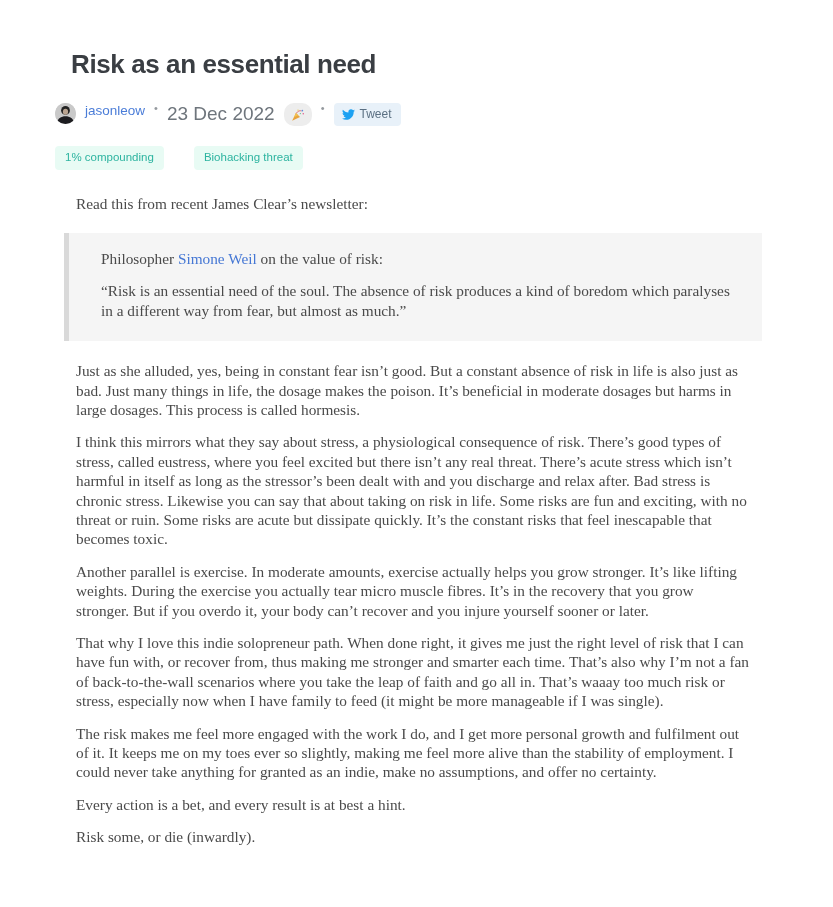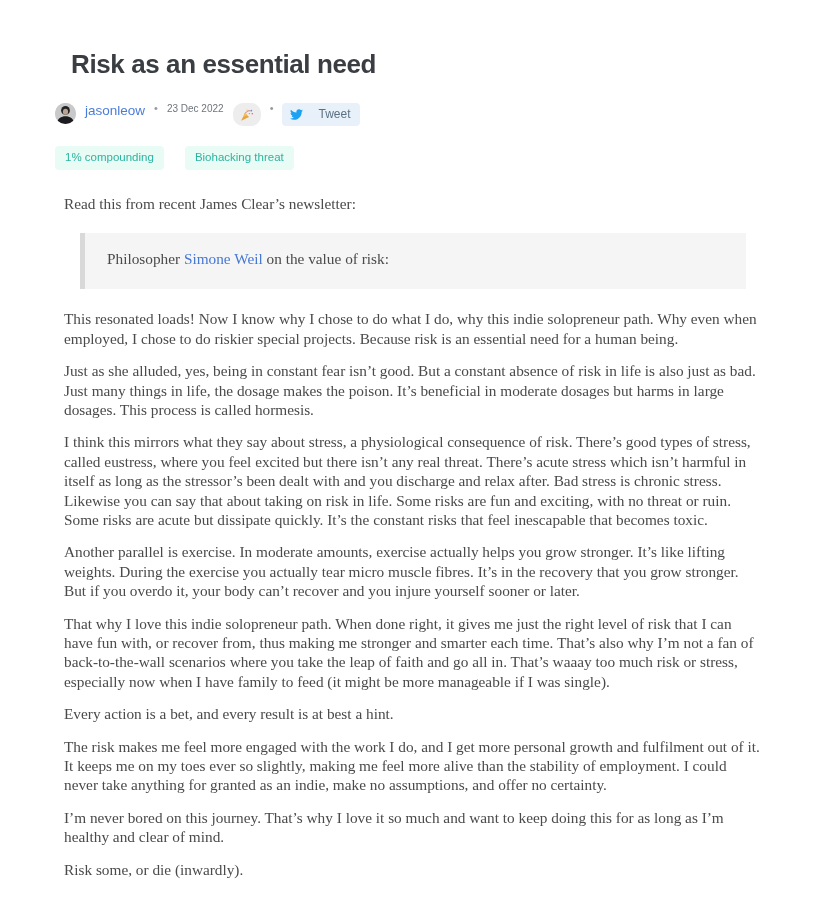--- a/index.html
+++ b/index.html
@@ -41,80 +41,80 @@
     color: #4b7dd8;
     text-decoration: none;
   }
   .sep-dot {
     margin: 0 9px;
     font-size: 11px;
     color: #94999e;
     line-height: 1;
   }
   .post-date {
-    font-size: 10px;
+    font-size: 19px;
     color: #6e757c;
   }
   .emoji-pill {
     margin-left: 9px;
     background: #ededed;
     border-radius: 10px;
     padding: 3px 7px;
     display: inline-flex;
     align-items: center;
     cursor: pointer;
   }
   .tweet-btn {
     background: #e8f1f9;
     border-radius: 4px;
     padding: 4px 9px 5px 8px;
     display: inline-flex;
     align-items: center;
-    gap: 15px;
+    gap: 5px;
     text-decoration: none;
     cursor: pointer;
   }
   .tweet-btn .tweet-label {
     font-size: 12px;
     font-weight: 500;
     color: #5b7083;
   }
 
   
   .tags-row {
     margin-top: 20px;
     display: flex;
-    gap: 21px;
+    gap: 30px;
   }
   .tag {
     background: #e8fbf4;
     color: #2db4a0;
     font-size: 11.5px;
     line-height: 1;
     padding: 6px 10px 6px;
     border-radius: 4px;
     cursor: pointer;
   }
 
   
   article.post-body {
     margin: 24px 0 0 9px;
     font-family: "Liberation Serif", serif;
     font-size: 15.3px;
     line-height: 19.4px;
     color: #4a4a4a;
   }
-  article.post-body p { margin: 0 0 13px; }
+  article.post-body p { margin: 0 12px 13px; }
   article.post-body > p:last-child { margin-bottom: 0; }
 
   blockquote.quote-block {
-    margin: 20px 16px 20px;
+    margin: 20px 0 20px;
     border-left: 5px solid #d9d9d9;
     background: #f5f5f5;
-    padding: 16px 24px 21px 22px;
+    padding: 16px 24px 21px 32px;
   }
   blockquote.quote-block p { margin: 0 0 13px; }
   blockquote.quote-block p:last-child { margin-bottom: 0; }
   a.inline-link {
     color: #4577d4;
     text-decoration: none;
   }
 </style>
 </head>
 <body>
@@ -158,26 +158,25 @@
   <div class="tags-row">
     <span class="tag">1% compounding</span>
     <span class="tag">Biohacking threat</span>
   </div>
 
   <article class="post-body">
     <p>Read this from recent James Clear’s newsletter:</p>
 
     <blockquote class="quote-block">
       <p><span>Philosopher </span><a class="inline-link" href="#">Simone Weil</a><span> on the value of risk:</span></p>
+      <p>“Risk is an essential need of the soul. The absence of risk produces a kind of boredom which paralyses in a different way from fear, but almost as much.”</p>
     </blockquote>
 
-    <p>This resonated loads! Now I know why I chose to do what I do, why this indie solopreneur path. Why even when employed, I chose to do riskier special projects. Because risk is an essential need for a human being.</p>
     <p>Just as she alluded, yes, being in constant fear isn’t good. But a constant absence of risk in life is also just as bad. Just many things in life, the dosage makes the poison. It’s beneficial in moderate dosages but harms in large dosages. This process is called hormesis.</p>
     <p>I think this mirrors what they say about stress, a physiological consequence of risk. There’s good types of stress, called eustress, where you feel excited but there isn’t any real threat. There’s acute stress which isn’t harmful in itself as long as the stressor’s been dealt with and you discharge and relax after. Bad stress is chronic stress. Likewise you can say that about taking on risk in life. Some risks are fun and exciting, with no threat or ruin. Some risks are acute but dissipate quickly. It’s the constant risks that feel inescapable that becomes toxic.</p>
     <p>Another parallel is exercise. In moderate amounts, exercise actually helps you grow stronger. It’s like lifting weights. During the exercise you actually tear micro muscle fibres. It’s in the recovery that you grow stronger. But if you overdo it, your body can’t recover and you injure yourself sooner or later.</p>
     <p>That why I love this indie solopreneur path. When done right, it gives me just the right level of risk that I can have fun with, or recover from, thus making me stronger and smarter each time. That’s also why I’m not a fan of back-to-the-wall scenarios where you take the leap of faith and go all in. That’s waaay too much risk or stress, especially now when I have family to feed (it might be more manageable if I was single).</p>
+    <p>The risk makes me feel more engaged with the work I do, and I get more personal growth and fulfilment out of it. It keeps me on my toes ever so slightly, making me feel more alive than the stability of employment. I could never take anything for granted as an indie, make no assumptions, and offer no certainty.</p>
     <p>Every action is a bet, and every result is at best a hint.</p>
-    <p>The risk makes me feel more engaged with the work I do, and I get more personal growth and fulfilment out of it. It keeps me on my toes ever so slightly, making me feel more alive than the stability of employment. I could never take anything for granted as an indie, make no assumptions, and offer no certainty.</p>
-    <p>I’m never bored on this journey. That’s why I love it so much and want to keep doing this for as long as I’m healthy and clear of mind.</p>
     <p>Risk some, or die (inwardly).</p>
   </article>
 
 </div>
 
 </body></html>

